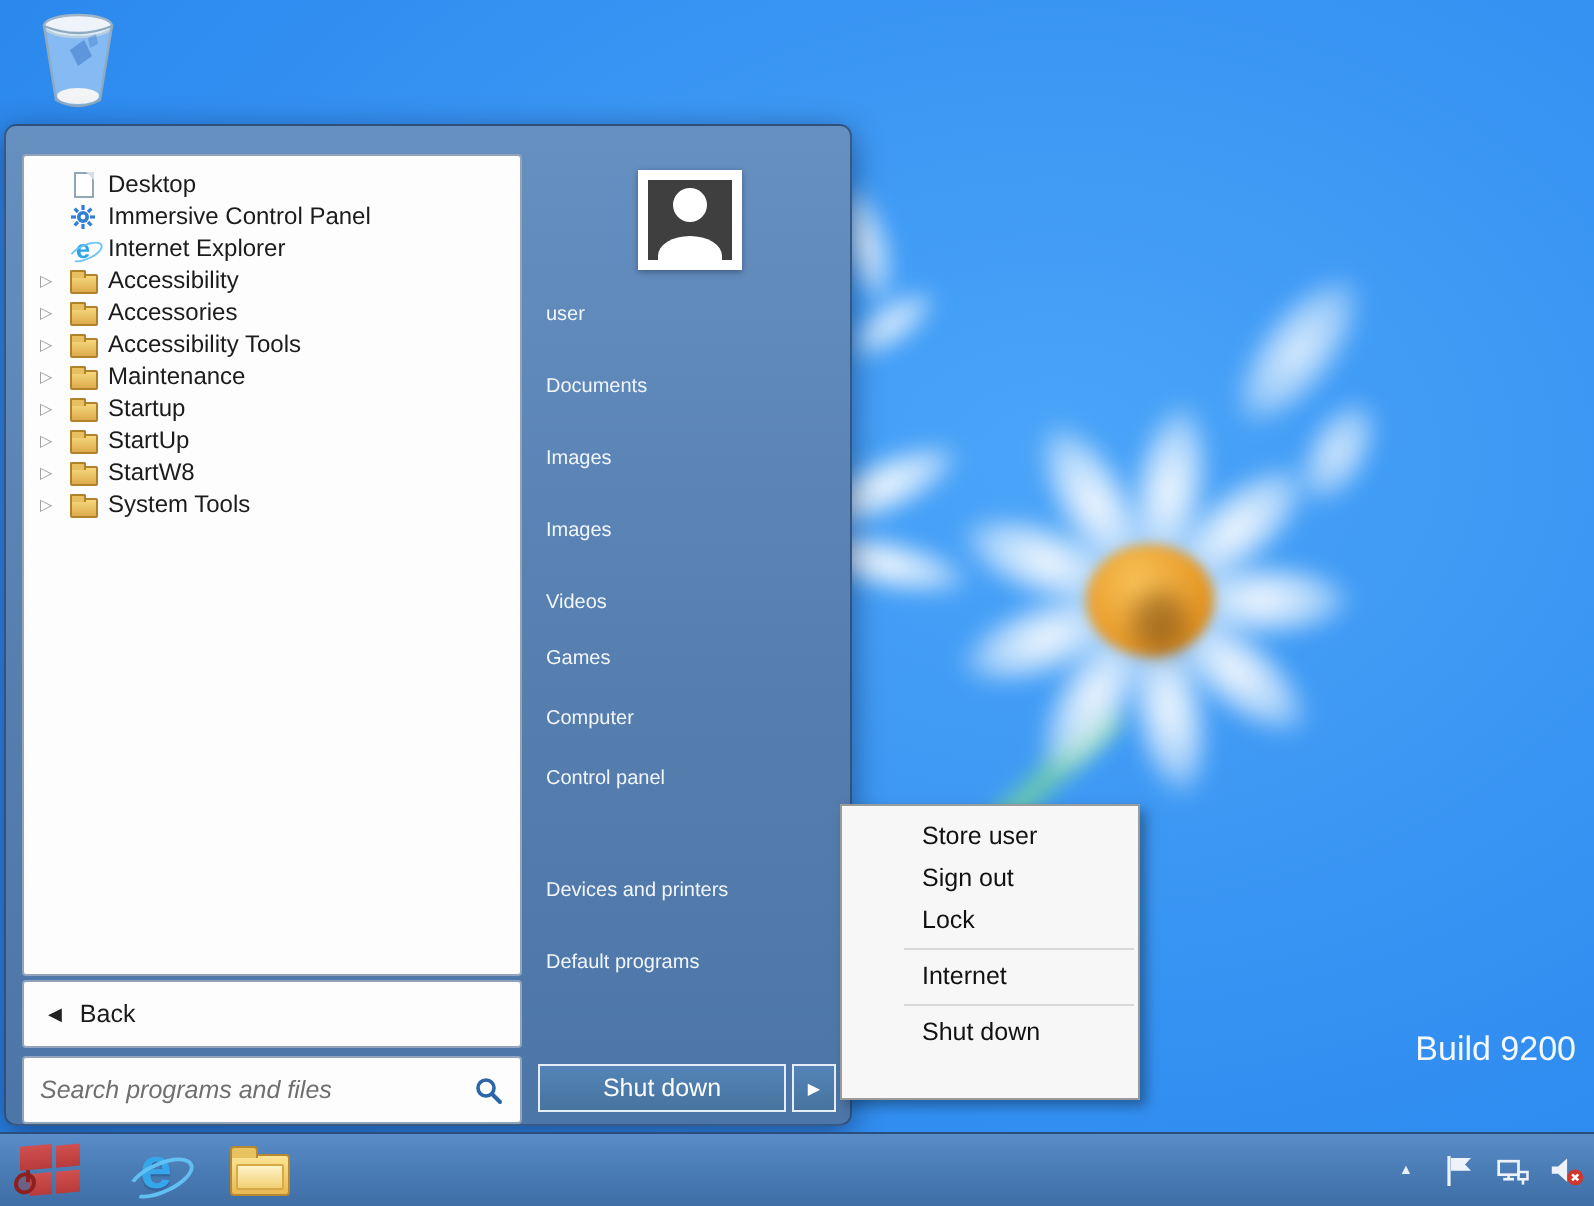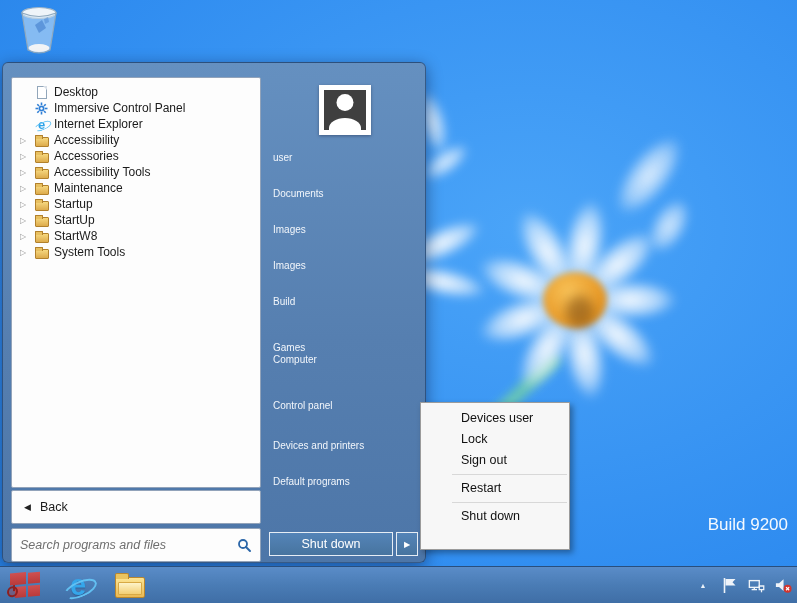--- a/index.html
+++ b/index.html
@@ -274,39 +274,39 @@
     </div>
 
     <div class="avatar">
         <div class="avatar-inner"></div>
       </div>
 
     <div class="right-item" style="top:85px">user</div>
     <div class="right-item" style="top:121px">Documents</div>
     <div class="right-item" style="top:157px">Images</div>
     <div class="right-item" style="top:193px">Images</div>
-    <div class="right-item" style="top:229px">Build</div>
-    <div class="right-item" style="top:275px">Games</div>
+    <div class="right-item" style="top:229px">Videos</div>
+    <div class="right-item" style="top:257px">Games</div>
     <div class="right-item" style="top:287px">Computer</div>
-    <div class="right-item" style="top:333px">Control panel</div>
+    <div class="right-item" style="top:317px">Control panel</div>
     <div class="right-item" style="top:373px">Devices and printers</div>
     <div class="right-item" style="top:409px">Default programs</div>
 
     <div class="shutdown-btn">Shut down</div>
     <div class="shutdown-arrow-btn">
       <span>▶</span>
     </div>
   </div>
 
   <div class="power-menu">
-    <div class="pm-item">Devices user</div>
+    <div class="pm-item">Store user</div>
+    <div class="pm-item">Sign out</div>
     <div class="pm-item">Lock</div>
-    <div class="pm-item">Sign out</div>
     <div class="pm-sep"></div>
-    <div class="pm-item">Restart</div>
+    <div class="pm-item">Internet</div>
     <div class="pm-sep"></div>
     <div class="pm-item">Shut down</div>
   </div>
 
   <div class="taskbar">
     <div class="tb-btn tb-start">
       <div class="start-logo">
         <div class="tile t1"></div>
           <div class="tile t2"></div>
           <div class="tile t3"></div>

